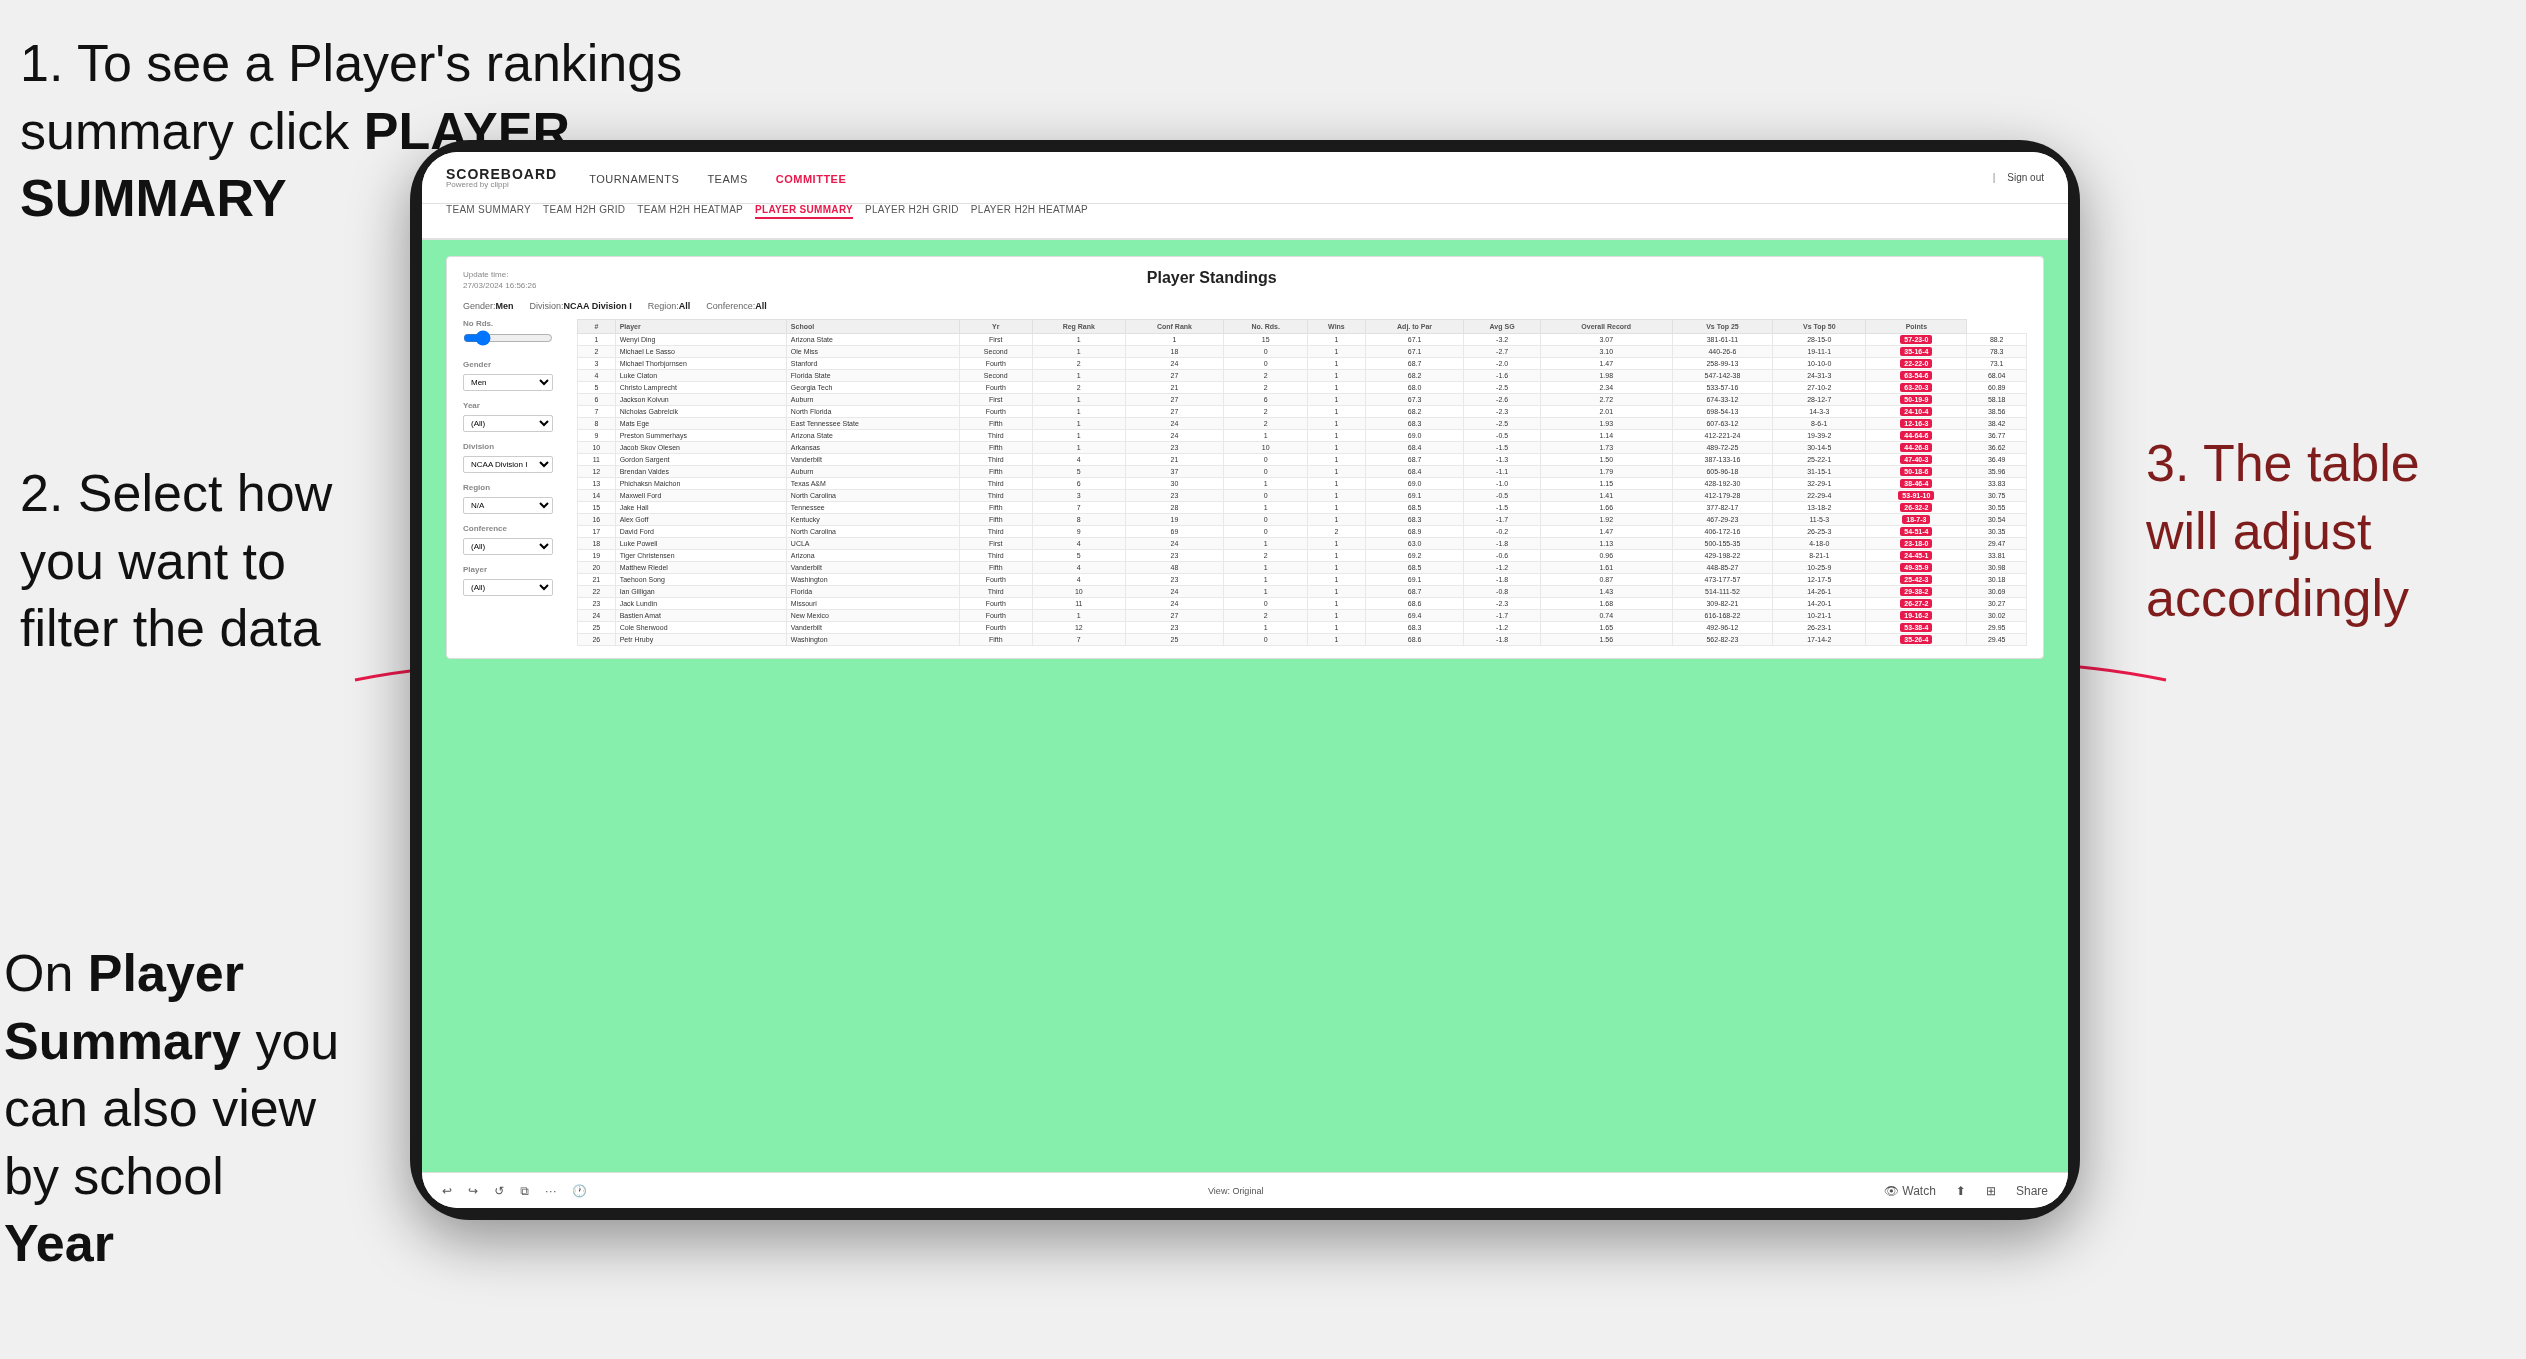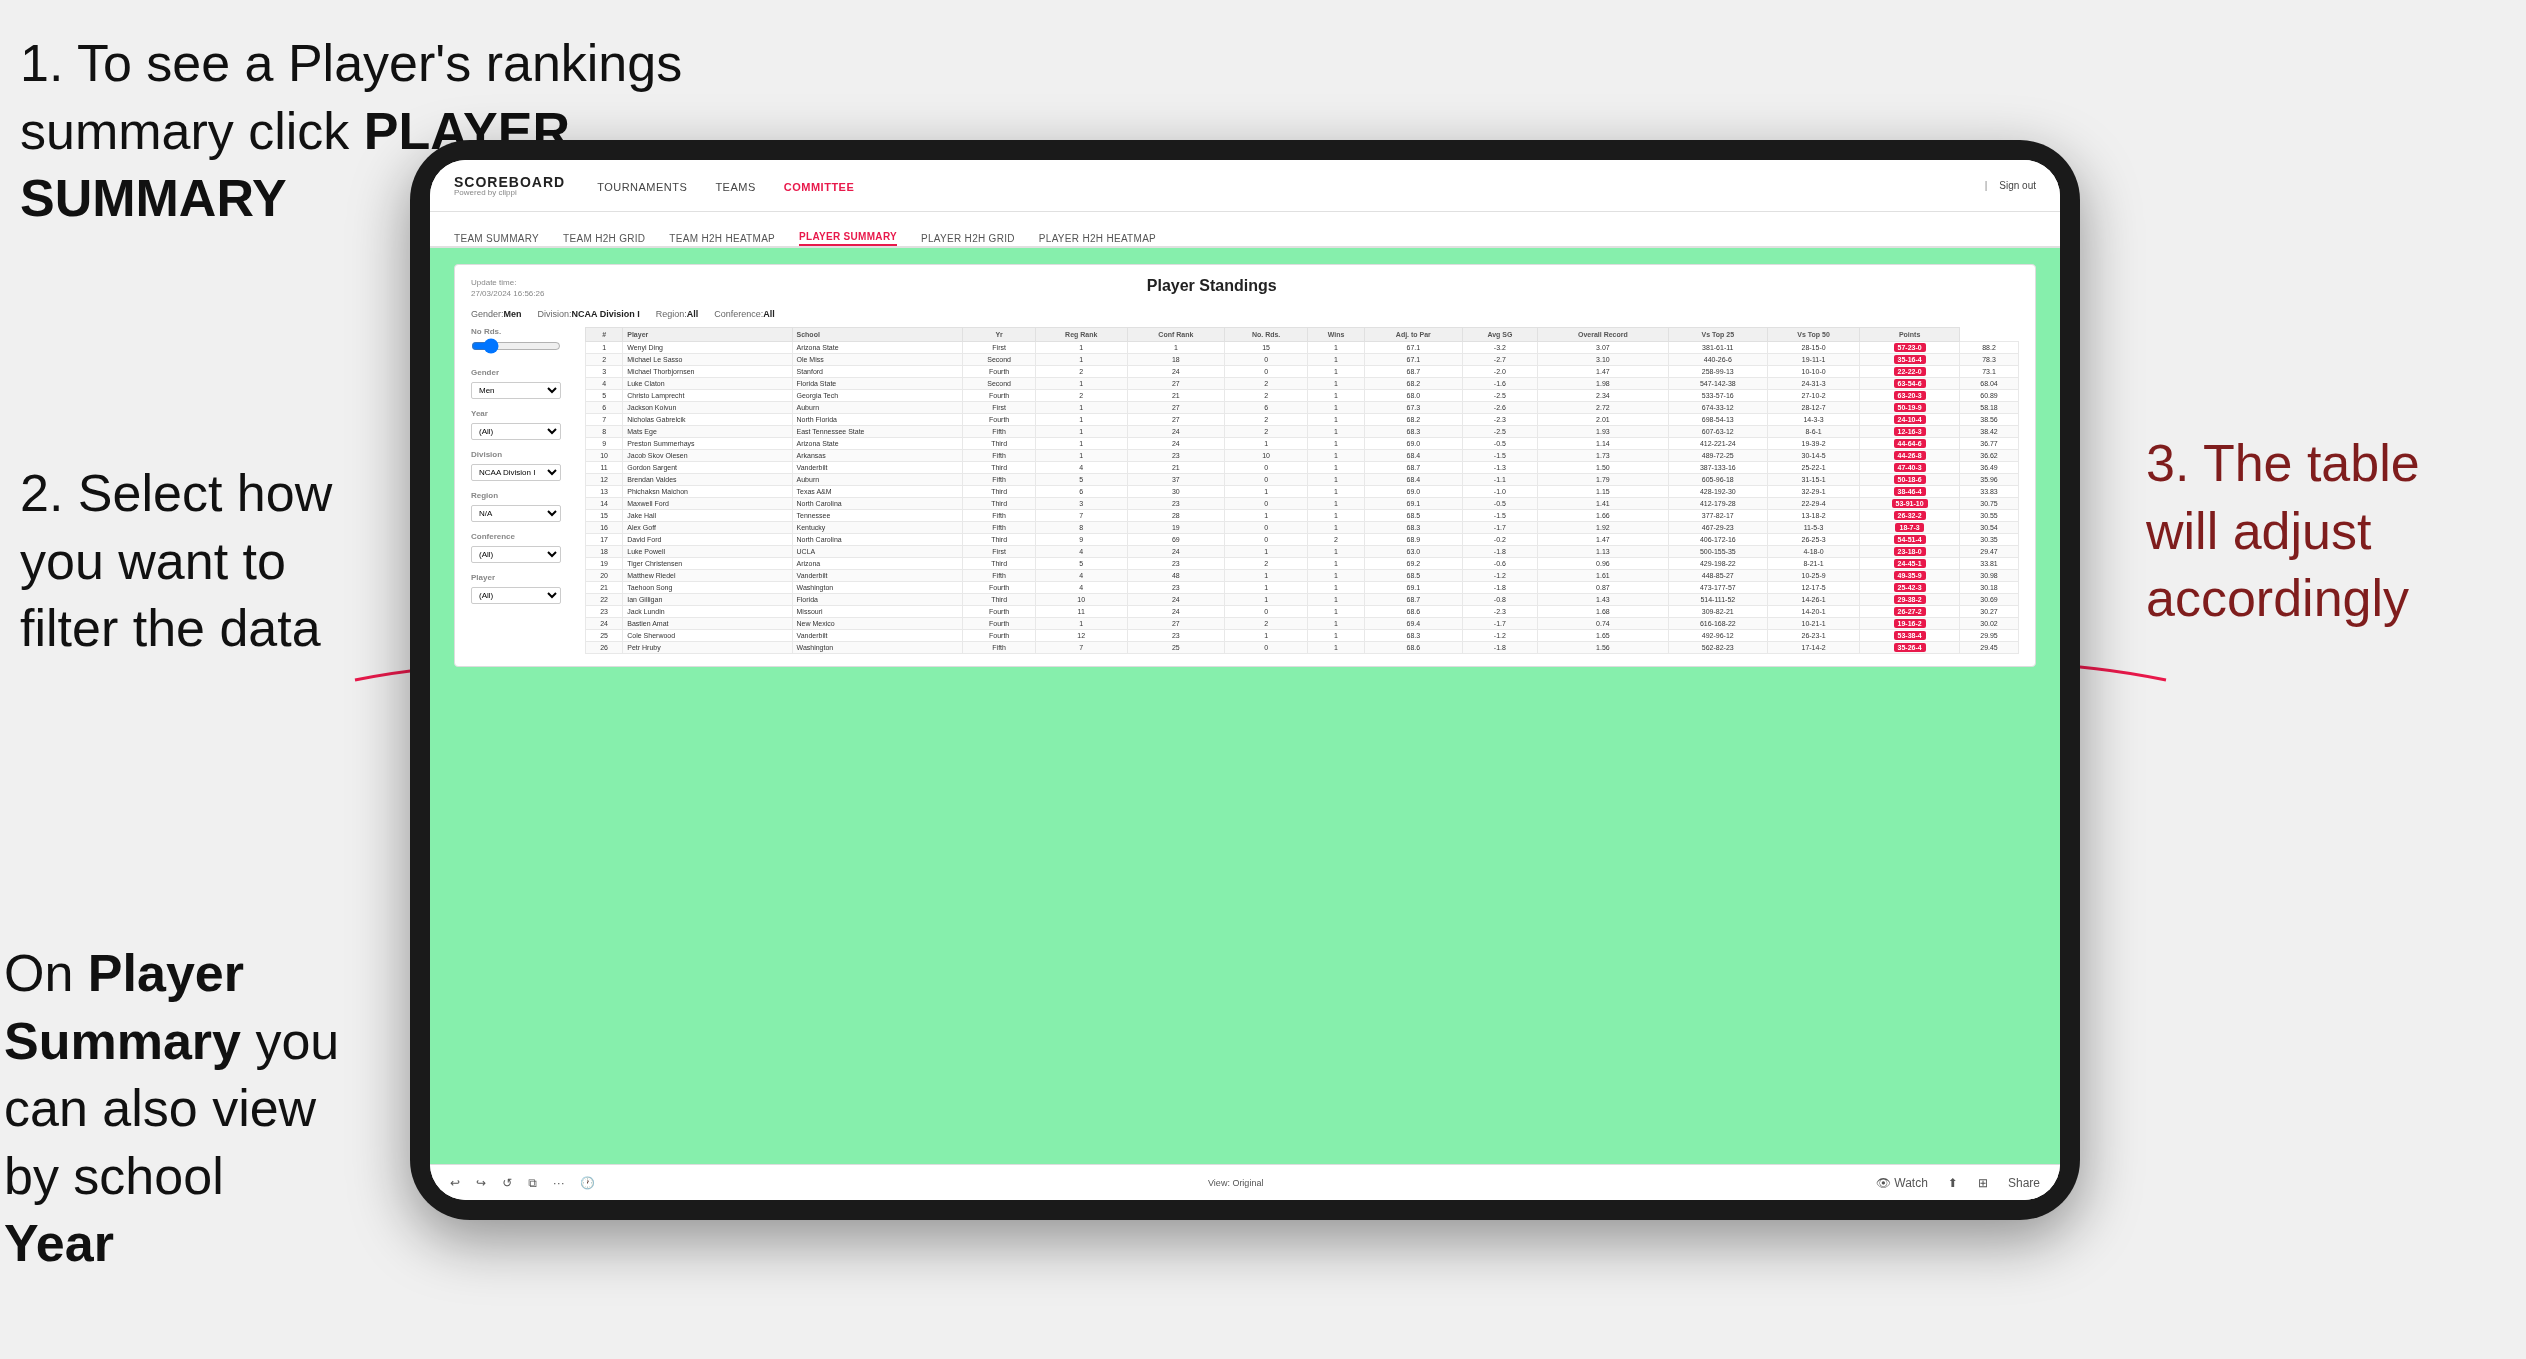--- a/index.html
+++ b/index.html
@@ -58,21 +58,21 @@
 
     
     .tablet {
       position: absolute;
       top: 140px;
       left: 410px;
       width: 1670px;
       height: 1080px;
       background: #1a1a1a;
       border-radius: 60px;
-      padding: 20px;
+      padding: 12px;
       box-shadow: 0 20px 60px rgba(0,0,0,0.4);
     }
     .tablet-screen {
       width: 100%;
       height: 100%;
       background: #fff;
       border-radius: 36px;
       overflow: hidden;
       display: flex;
       flex-direction: column;
@@ -133,22 +133,22 @@
       color: #888;
     }
 
     
     .subnav {
       background: #fff;
       border-bottom: 2px solid #e0e0e0;
       padding: 0 24px;
       height: 36px;
       display: flex;
-      align-items: flex-end;
-      gap: 24px;
+      align-items: flex-start;
+      gap: 12px;
       flex-shrink: 0;
     }
     .subnav a {
       font-size: 10px;
       color: #555;
       text-decoration: none;
       font-weight: 500;
       letter-spacing: 0.3px;
       padding-bottom: 2px;
       white-space: nowrap;

